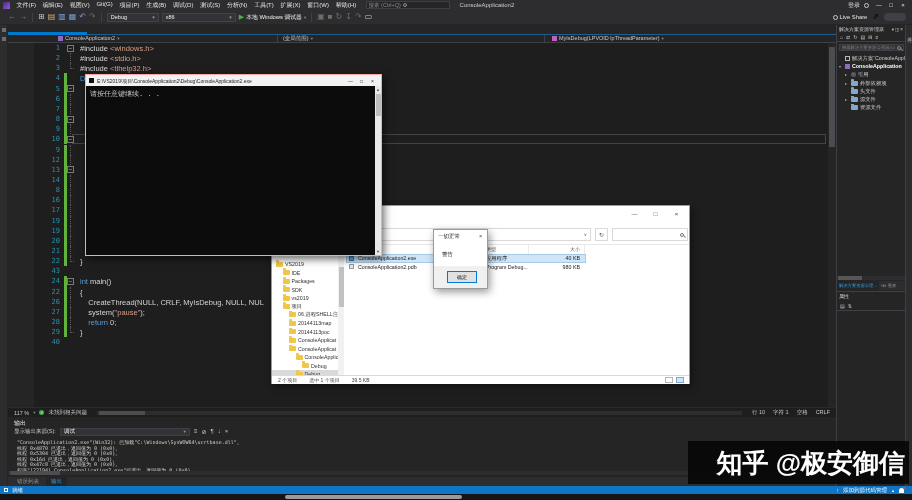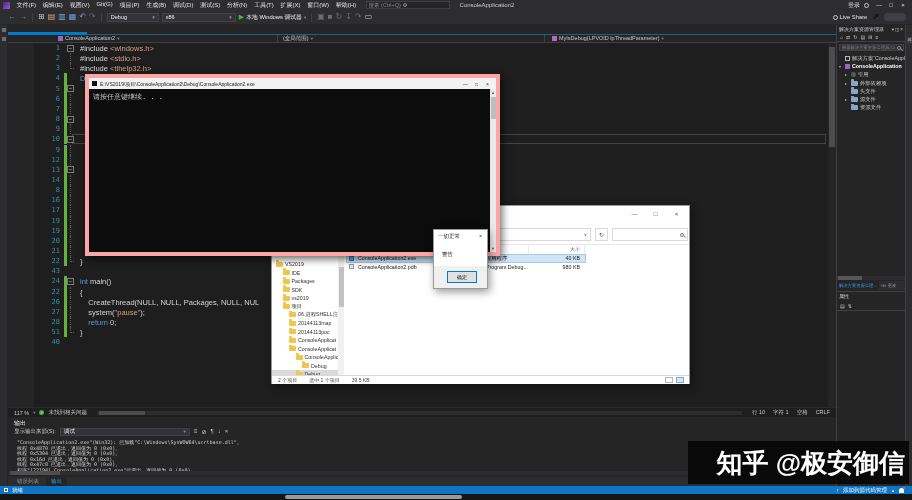--- a/index.html
+++ b/index.html
@@ -120,21 +120,21 @@
   #se-tabs .st1{font-size:4.3px;color:#2ea0e8;background:#252526;padding:0 2px;line-height:9px;white-space:nowrap;overflow:hidden;max-width:46px}
   #se-tabs .st2{font-size:4.3px;color:#969696;padding:0 2px;white-space:nowrap}
   #props-title{position:absolute;left:0;top:266px;width:69px;height:9px;display:flex;align-items:center;padding:0 2px;gap:1px;border-top:1px solid #3f3f46}
   #props-title .t{font-size:5px;color:#cccccc;flex:1}
   #props-toolbar{position:absolute;left:0;top:276px;width:69px;height:10px;display:flex;align-items:center;gap:3px;padding:0 3px;border-bottom:1px solid #3f3f46}
   #props-toolbar span{font-size:5px;color:#c8c8c8}
   #rightstrip{position:absolute;left:905px;top:25px;width:7px;height:461px;background:#2d2d30;border-left:1px solid #3f3f46}
   #rightstrip .vt{position:absolute;left:1px;top:8px;writing-mode:vertical-rl;font-size:4.5px;color:#969696;letter-spacing:1px}
 
   
-  #consolewin{position:absolute;left:85px;top:74px;width:415px;height:182px;z-index:30;border:4px solid #fca5a5;box-shadow:2px 3px 8px rgba(0,0,0,.6);background:#0c0c0c}
+  #consolewin{position:absolute;left:85px;top:74px;width:297px;height:182px;z-index:30;border:1px solid #fca5a5;box-shadow:2px 3px 8px rgba(0,0,0,.6);background:#0c0c0c}
   #cw-title{position:absolute;left:0;top:0;width:100%;height:11px;background:#f2f2f2;display:flex;align-items:center;padding:0 3px;gap:3px}
   .cw-ico{width:5px;height:5px;background:#111;flex:none}
   #cw-title .t{font-size:5px;color:#222;white-space:nowrap;overflow:hidden;flex:1}
   .cw-btn{font-size:5px;color:#333;width:11px;text-align:center;flex:none}
   #cw-body-text{position:absolute;left:4px;top:14px;font-family:"DejaVu Sans Mono",monospace;font-size:7px;color:#c8c8c8;white-space:pre}
   #cw-scroll{position:absolute;right:0;top:11px;width:6px;bottom:0;background:#e8e8e8}
   #cw-scroll .arr{position:absolute;left:0;width:6px;text-align:center;font-size:4px;color:#555}
   #cw-scroll .thumb{position:absolute;left:0.5px;top:8px;width:5px;height:22px;background:#bdbdbd}
 
   
@@ -411,36 +411,36 @@
     <div class="code-line" style="top: 243.6px;">
       <span class="ln-num">22</span>
       <span class="chgbar"></span>
       <span class="fold-mid"></span>
       <span class="code-text"><span class="s-pl">{</span></span>
     </div>
     <div class="code-line" style="top: 253.75px;">
       <span class="ln-num">26</span>
       <span class="chgbar"></span>
       <span class="fold-mid"></span>
-      <span class="code-text"><span class="s-pl">    CreateThread(NULL, NULL, Packages, NULL, NUL</span></span>
+      <span class="code-text"><span class="s-pl">    CreateThread(NULL, CRLF, MyIsDebug, NULL, NUL</span></span>
     </div>
     <div class="code-line" style="top: 263.9px;">
       <span class="ln-num">27</span>
       <span class="chgbar"></span>
       <span class="fold-mid"></span>
       <span class="code-text"><span class="s-pl">    system(</span><span class="s-str">"pause"</span><span class="s-pl">);</span></span>
     </div>
     <div class="code-line" style="top: 274.05px;">
       <span class="ln-num">28</span>
       <span class="chgbar"></span>
       <span class="fold-mid"></span>
       <span class="code-text"><span class="s-kw">    return</span><span class="s-pl"> 0;</span></span>
     </div>
     <div class="code-line" style="top: 284.2px;">
-      <span class="ln-num">51</span>
+      <span class="ln-num">29</span>
       <span class="chgbar"></span>
       <span class="fold-end"></span>
       <span class="code-text"><span class="s-pl">}</span></span>
     </div>
     <div class="code-line" style="top: 294.35px;">
       <span class="ln-num">40</span>
     </div>
   </div>
 <div id="ed-vscroll">
     <div class="thumb"></div>

